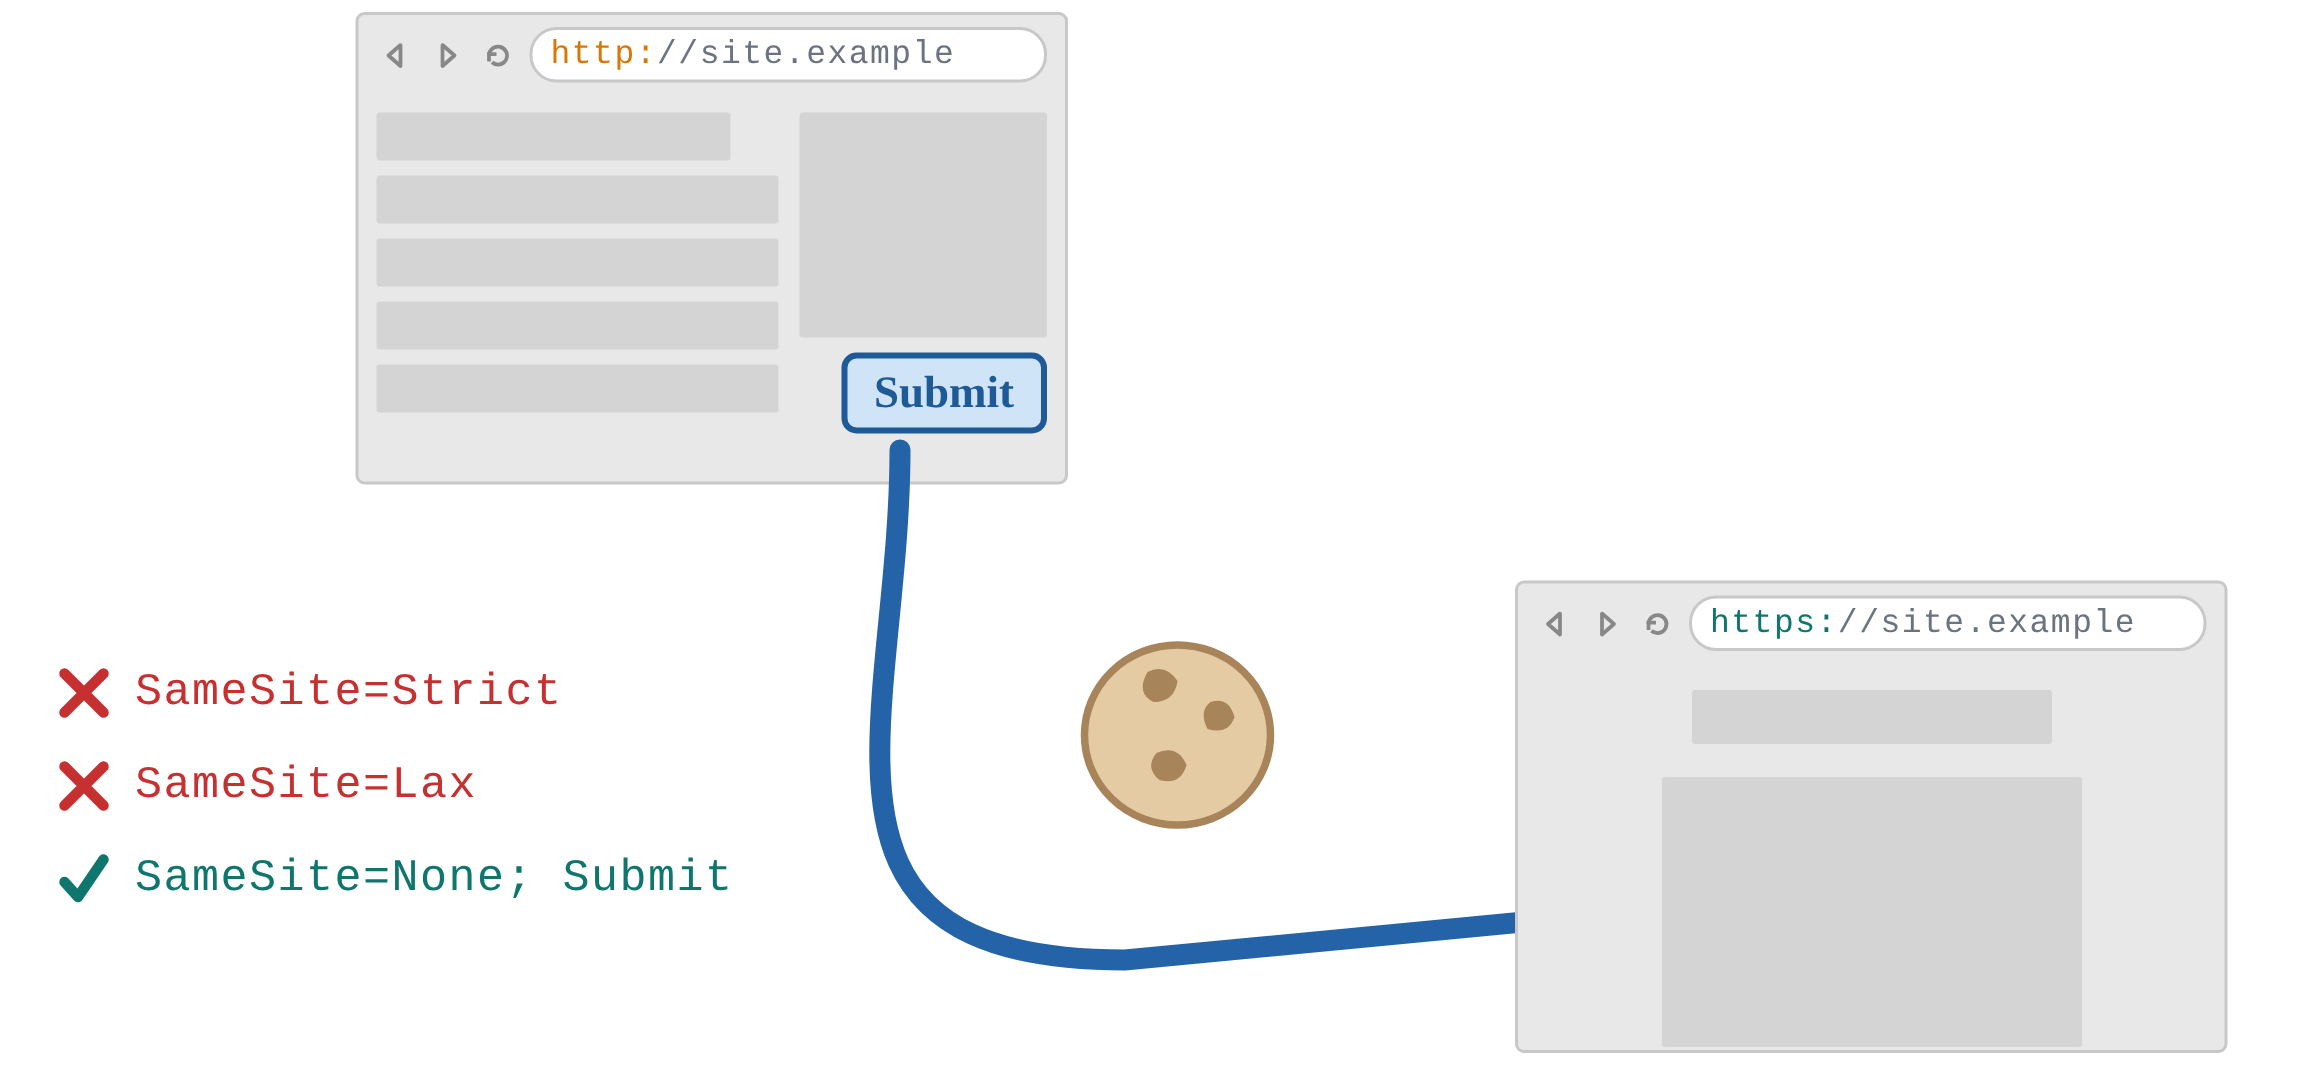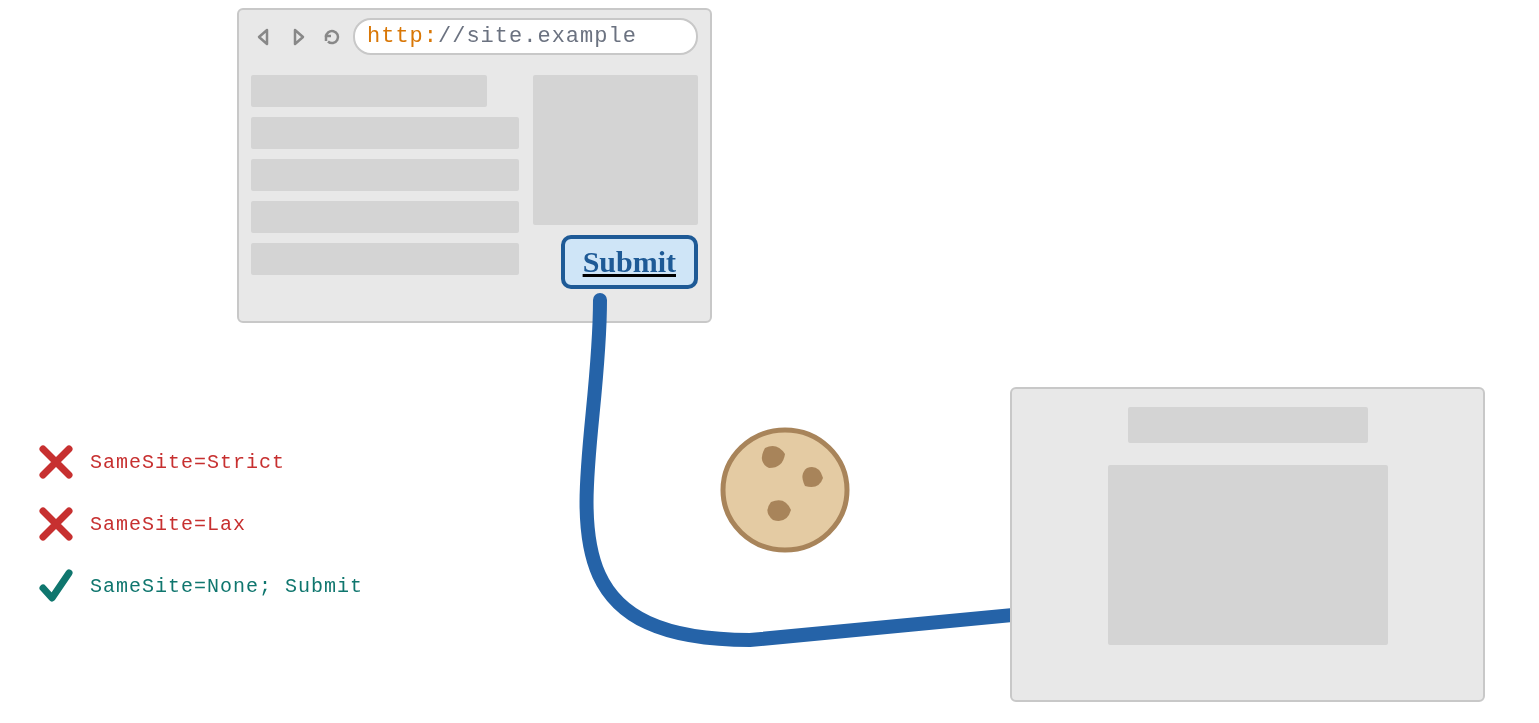--- a/index.html
+++ b/index.html
@@ -39,21 +39,20 @@
     font-family: 'Courier New', monospace;
     letter-spacing: 1px;
   }
   .scheme-http { color: #d97706; }
   .scheme-https { color: #0f766e; }
   .url-rest { color: #6b7280; }
   .browser-body {
     padding: 12px;
     display: flex;
     gap: 14px;
-    text-decoration: underline;
   }
   .content-bar {
     background: #d4d4d4;
     border-radius: 2px;
   }
   .browser1 { left: 237px; top: 8px; width: 475px; height: 315px; }
   .b1-left { display: flex; flex-direction: column; gap: 10px; flex: 1; }
   .b1-left .content-bar { height: 32px; }
   .b1-left .content-bar:first-child { width: 88%; }
   .b1-right { width: 165px; display: flex; flex-direction: column; gap: 10px; }
@@ -78,21 +77,21 @@
     left: 38px;
     top: 444px;
     display: flex;
     flex-direction: column;
     gap: 26px;
   }
   .legend-row {
     display: flex;
     align-items: center;
     gap: 16px;
-    font-size: 20px;
+    font-size: 30px;
     font-family: 'Courier New', monospace;
     letter-spacing: 1px;
   }
   .icon-mark { width: 36px; height: 36px; flex-shrink: 0; }
   .text-deny { color: #c73030; }
   .text-allow { color: #0f766e; }
   .cookie {
     position: absolute;
     left: 715px;
     top: 420px;
@@ -154,20 +153,41 @@
 </svg>
 
 <svg class="cookie" viewBox="0 0 140 140">
   <ellipse cx="70" cy="70" rx="62" ry="60" fill="#e4cba3" stroke="#a8845a" stroke-width="5"></ellipse>
   <path d="M 50 28 Q 62 22 70 34 Q 68 48 54 48 Q 42 42 50 28 Z" fill="#a8845a"></path>
   <path d="M 92 48 Q 104 44 108 58 Q 104 70 90 66 Q 84 54 92 48 Z" fill="#a8845a"></path>
   <path d="M 56 82 Q 70 76 76 90 Q 72 104 58 100 Q 48 92 56 82 Z" fill="#a8845a"></path>
 </svg>
 
 <div class="browser browser2">
+  <div class="browser-chrome">
+    <span class="nav-btn">
+      <svg viewBox="0 0 20 20" width="20" height="20">
+          <path d="M13 3 L5 10 L13 17 Z" fill="none" stroke="#888" stroke-width="2.5" stroke-linejoin="round"></path>
+        </svg>
+    </span>
+    <span class="nav-btn">
+      <svg viewBox="0 0 20 20" width="20" height="20">
+          <path d="M7 3 L15 10 L7 17 Z" fill="none" stroke="#888" stroke-width="2.5" stroke-linejoin="round"></path>
+        </svg>
+    </span>
+    <span class="nav-btn">
+      <svg viewBox="0 0 20 20" width="20" height="20">
+          <path d="M4 10 a6 6 0 1 1 2 4.5" fill="none" stroke="#888" stroke-width="2.5"></path>
+          <path d="M4 14 L4 9 L9 9" fill="none" stroke="#888" stroke-width="2.5"></path>
+        </svg>
+    </span>
+    <div class="url-bar">
+      <span class="scheme-https">https:</span><span class="url-rest">//site.example</span>
+    </div>
+  </div>
   <div class="browser-body b2-body">
     <div class="content-bar b2-bar"></div>
     <div class="content-bar b2-img"></div>
   </div>
 </div>
 
 <div class="legend">
   <div class="legend-row">
     <svg class="icon-mark" viewBox="0 0 36 36">
       <path d="M5 5 L31 31 M31 5 L5 31" stroke="#c73030" stroke-width="7" stroke-linecap="round"></path>

